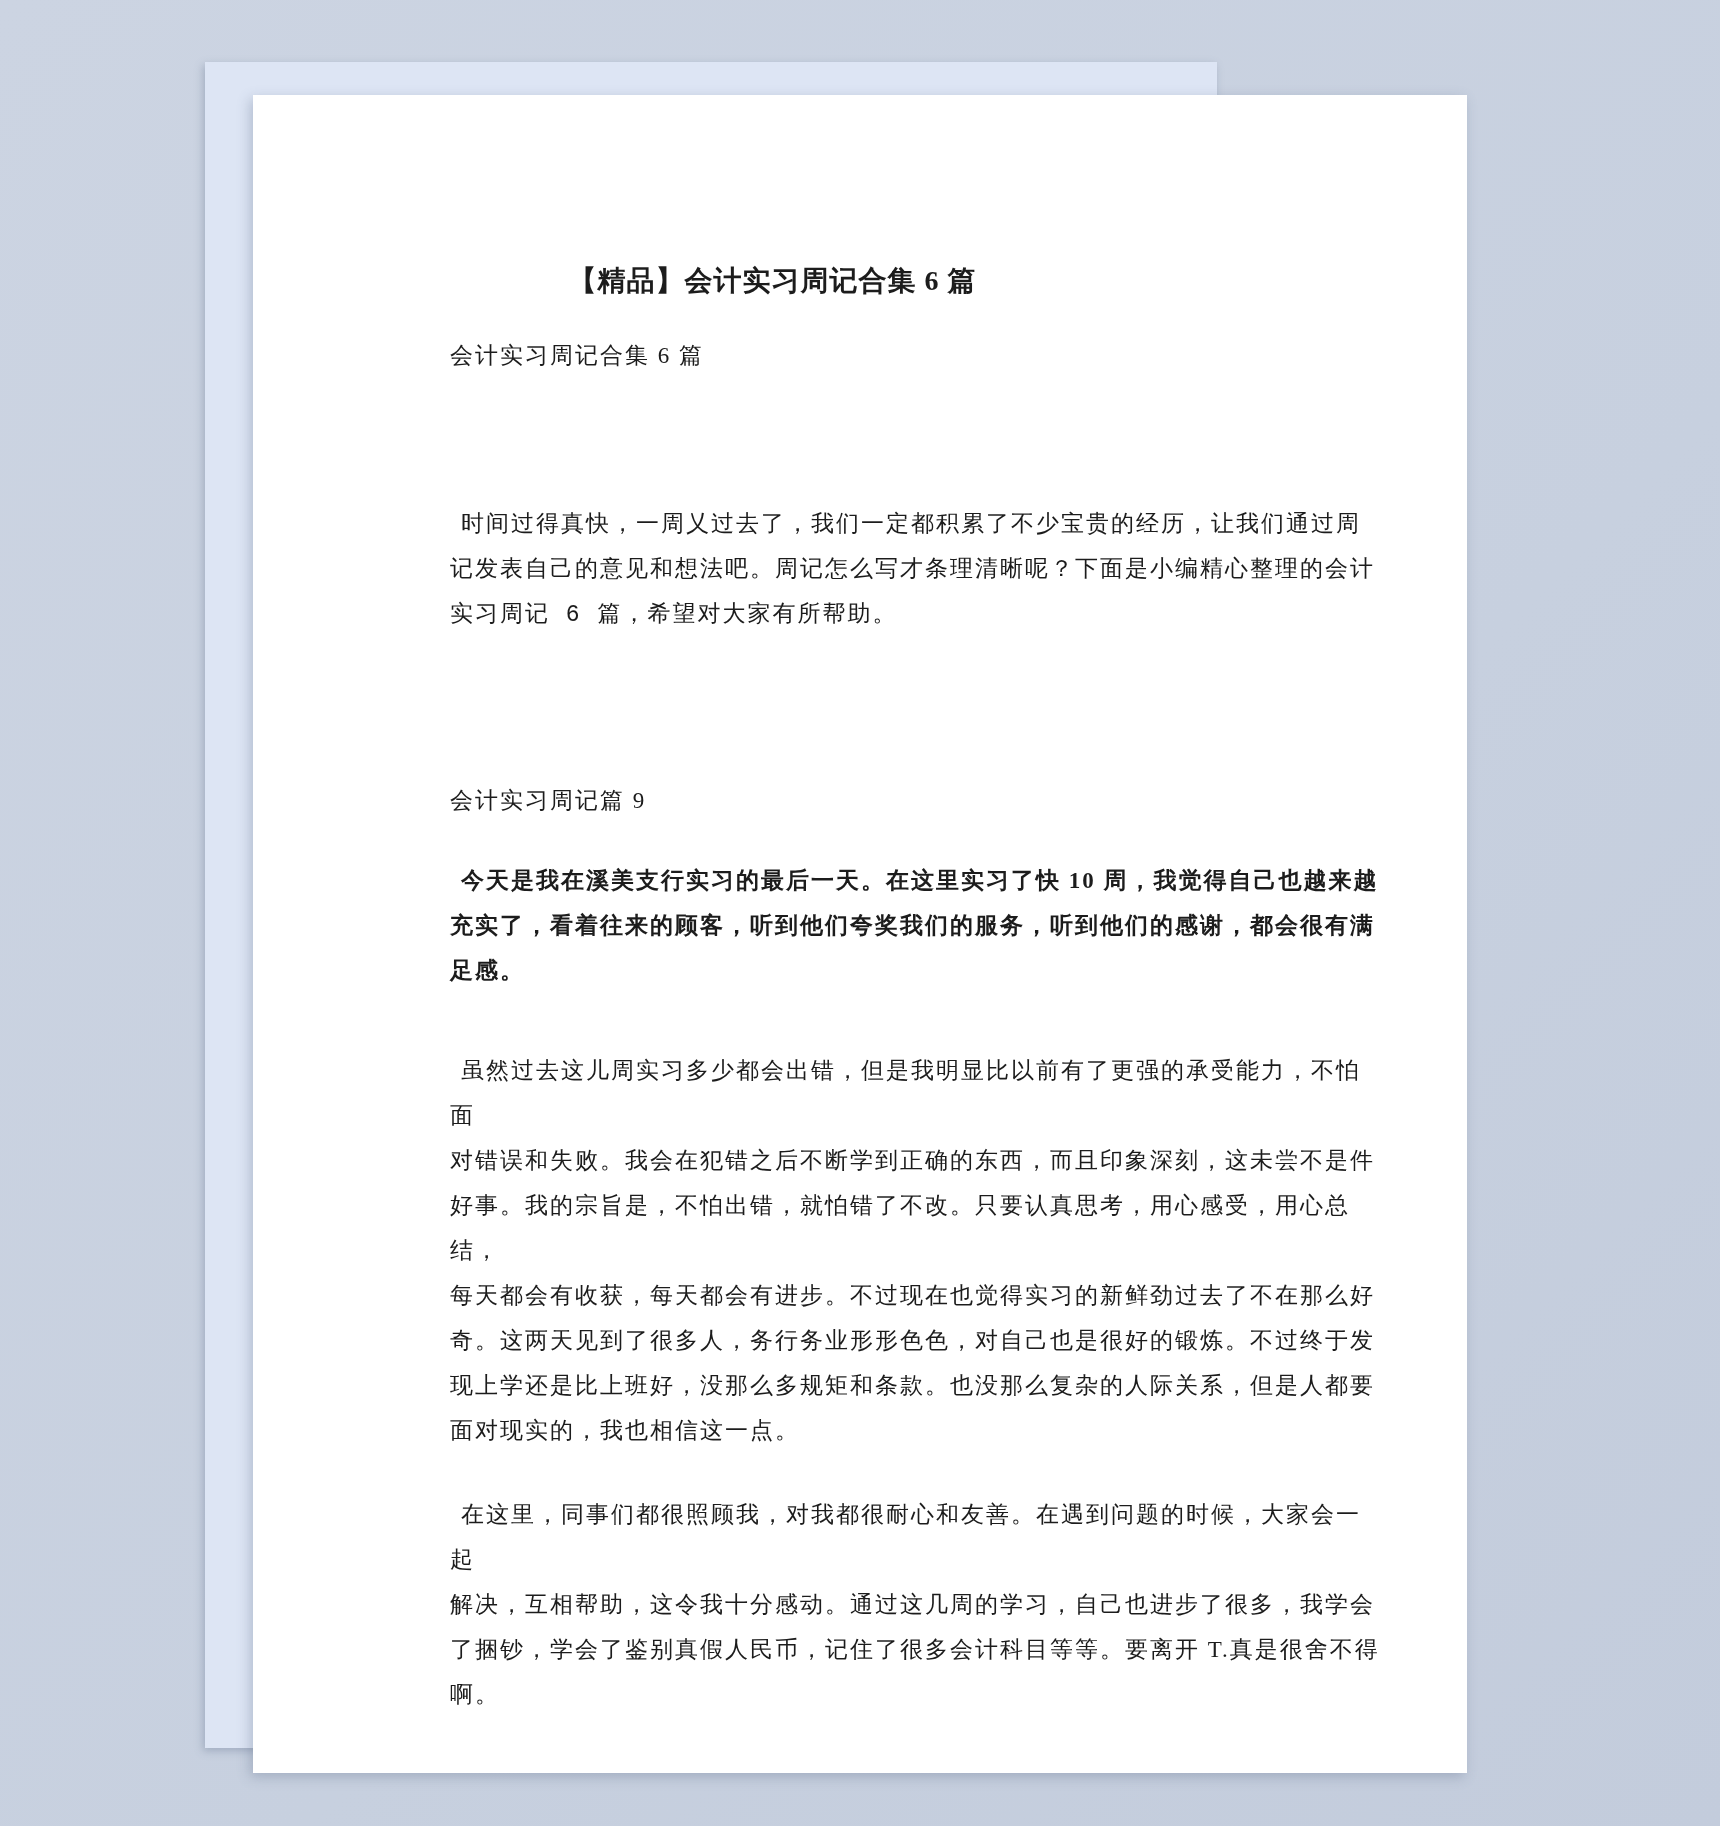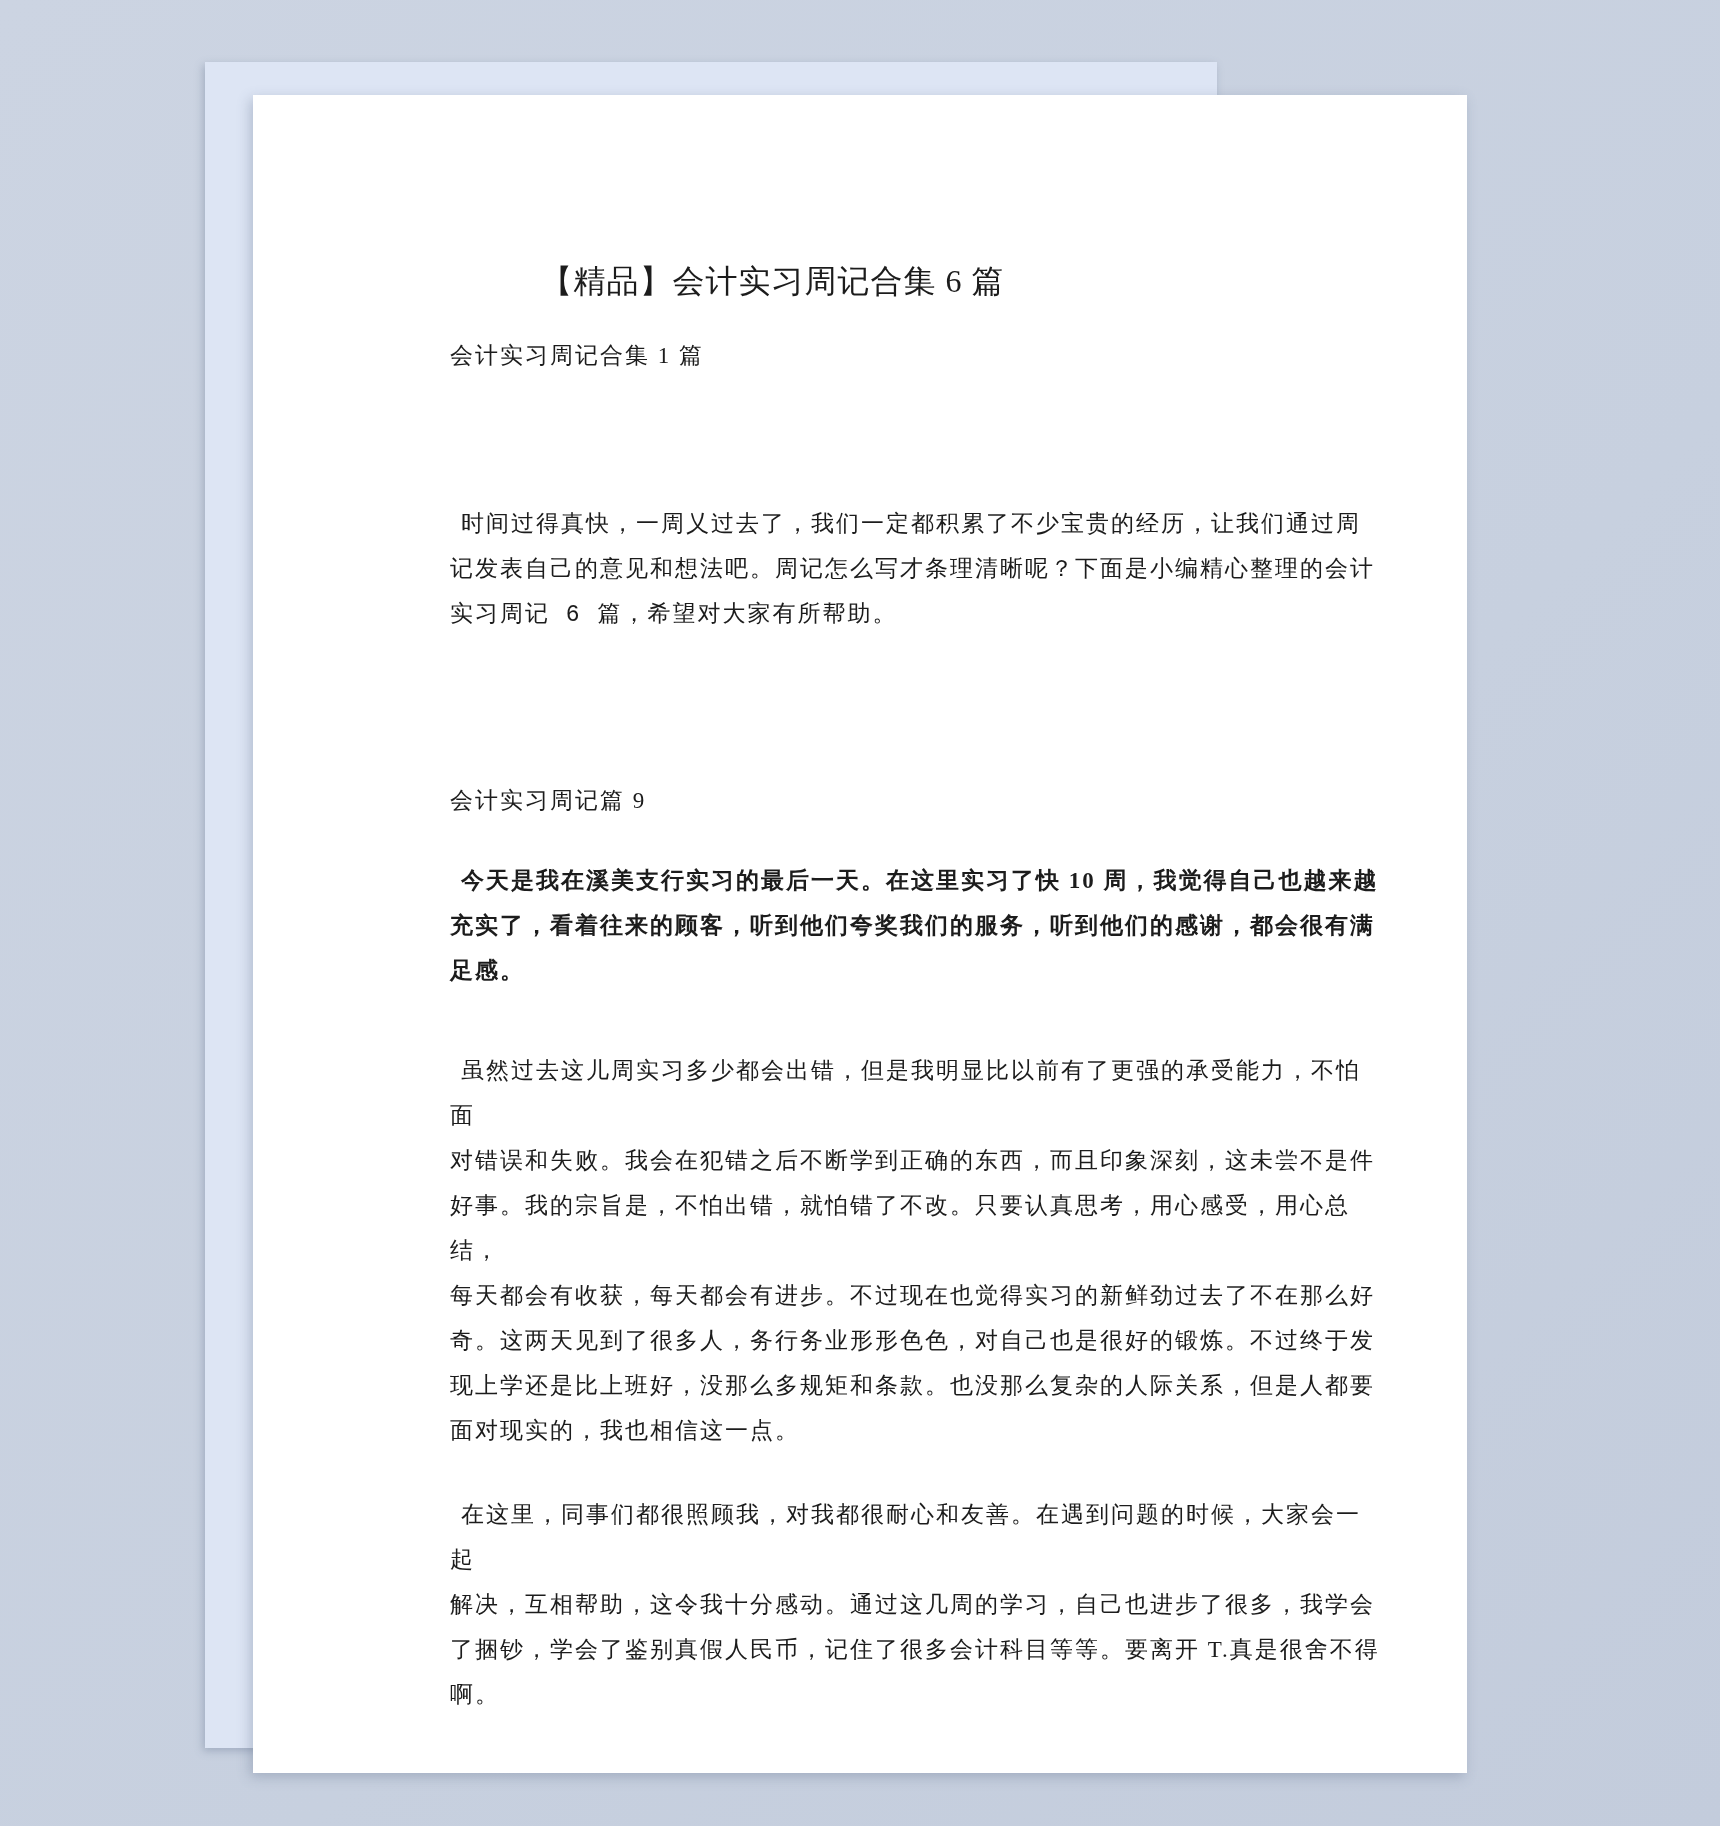--- a/index.html
+++ b/index.html
@@ -39,22 +39,22 @@
     position: absolute;
     left: 197px;
     top: 0;
     width: 930px;
     color: #1c1c1c;
   }
   .doc-title {
     margin: 166px 0 0 0;
     padding-right: 285px;
     text-align: center;
-    font-size: 32px;
-    font-weight: normal;
+    font-size: 28px;
+    font-weight: bold;
     line-height: 40px;
     letter-spacing: 1px;
     white-space: nowrap;
   }
   .doc-subtitle {
     margin-top: 32px;
     font-size: 23px;
     line-height: 45px;
     letter-spacing: 2px;
   }
@@ -77,21 +77,21 @@
 
 <div class="canvas">
 
   <div class="back-page"></div>
 
   <div class="page">
     <div class="doc-content">
 
       <h1 class="doc-title">【精品】会计实习周记合集 6 篇</h1>
 
-      <div class="doc-subtitle">会计实习周记合集 1 篇</div>
+      <div class="doc-subtitle">会计实习周记合集 6 篇</div>
 
       <p class="para indent m-intro">时间过得真快，一周乂过去了，我们一定都积累了不少宝贵的经历，让我们通过周
 记发表自己的意见和想法吧。周记怎么写才条理清晰呢？下面是小编精心整理的会计
 实习周记 6 篇，希望对大家有所帮助。</p>
 
       <div class="para m-heading">会计实习周记篇 9</div>
 
       <p class="para indent m-p1">今天是我在溪美支行实习的最后一天。在这里实习了快 10 周，我觉得自己也越来越
 充实了，看着往来的顾客，听到他们夸奖我们的服务，听到他们的感谢，都会很有满
 足感。</p>

